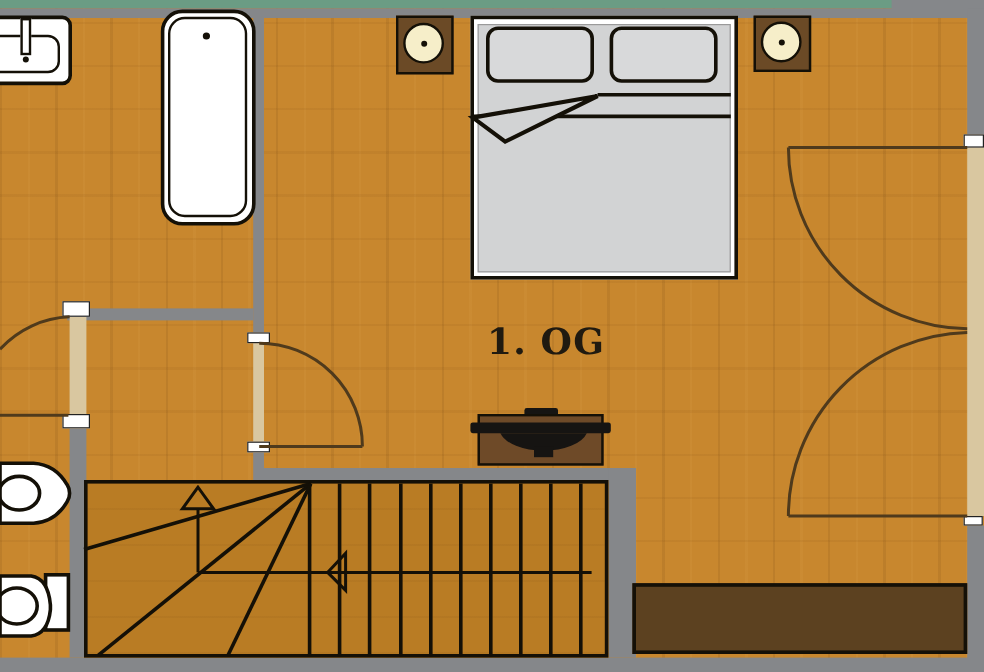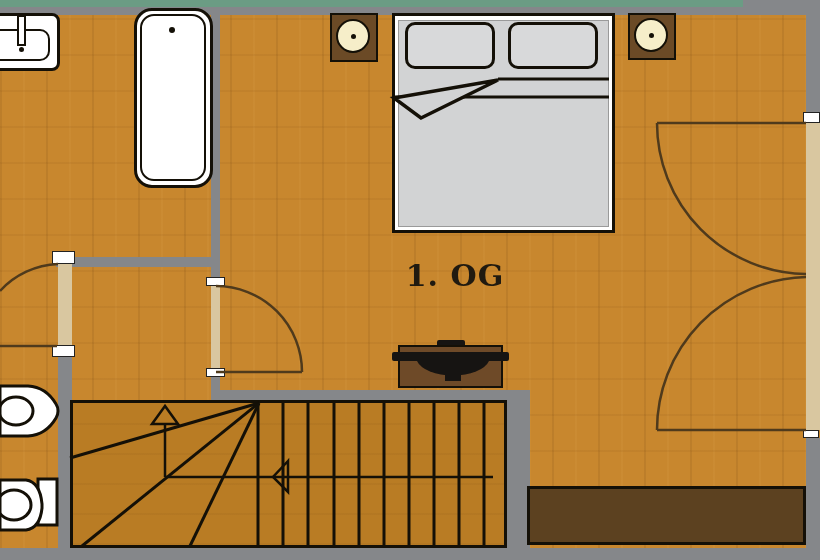--- a/index.html
+++ b/index.html
@@ -158,15 +158,15 @@
       <line x1="394" y1="97" x2="609" y2="97"></line>
       <path d="M498,80 L394,98 L421,118 Z" fill="var(--c-mattress,#d2d3d4)" stroke-width="3.5"></path>
     </g>
 
     <g fill="var(--c-stovedark,#161412)">
       <path d="M417,361 A37,19 0 0 0 489,361 Z"></path>
       <rect x="445" y="372" width="16" height="9"></rect>
     </g>
   </svg>
 
-  <div class="abs label" style="left:375px;top:258px;width:160px;height:36px;text-align:center;">1. OG</div>
+  <div class="abs label" style="left:375px;top:268px;width:160px;height:36px;text-align:center;">1. OG</div>
 
 </div>
 
 </body></html>

